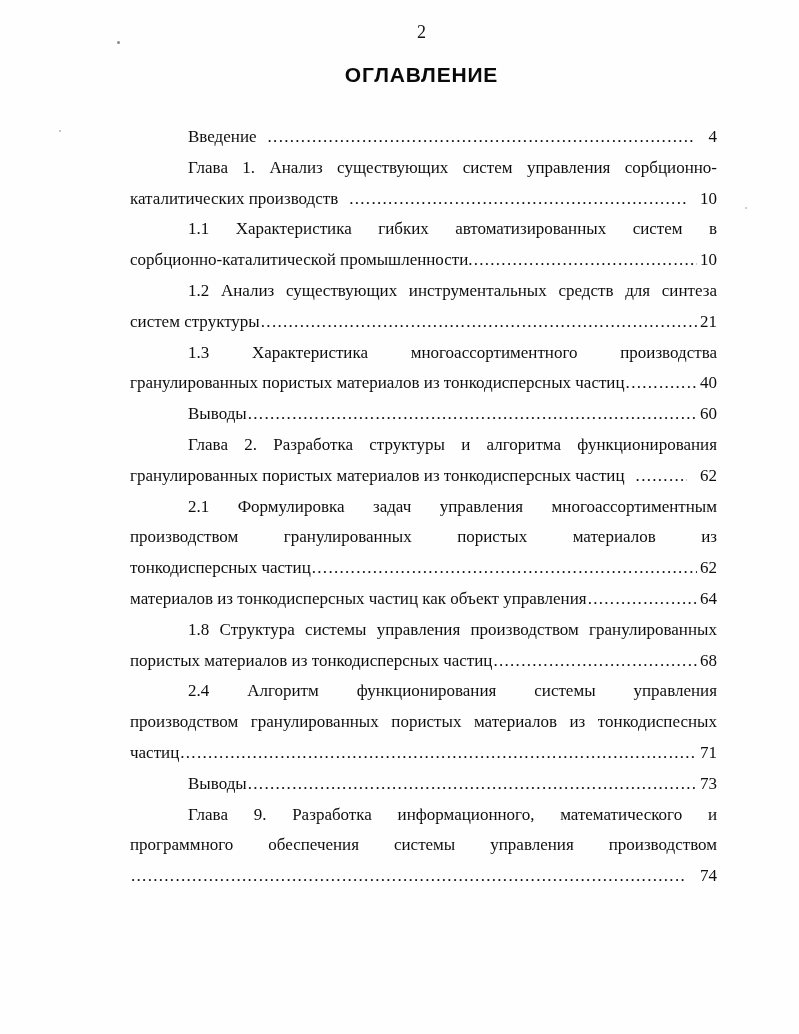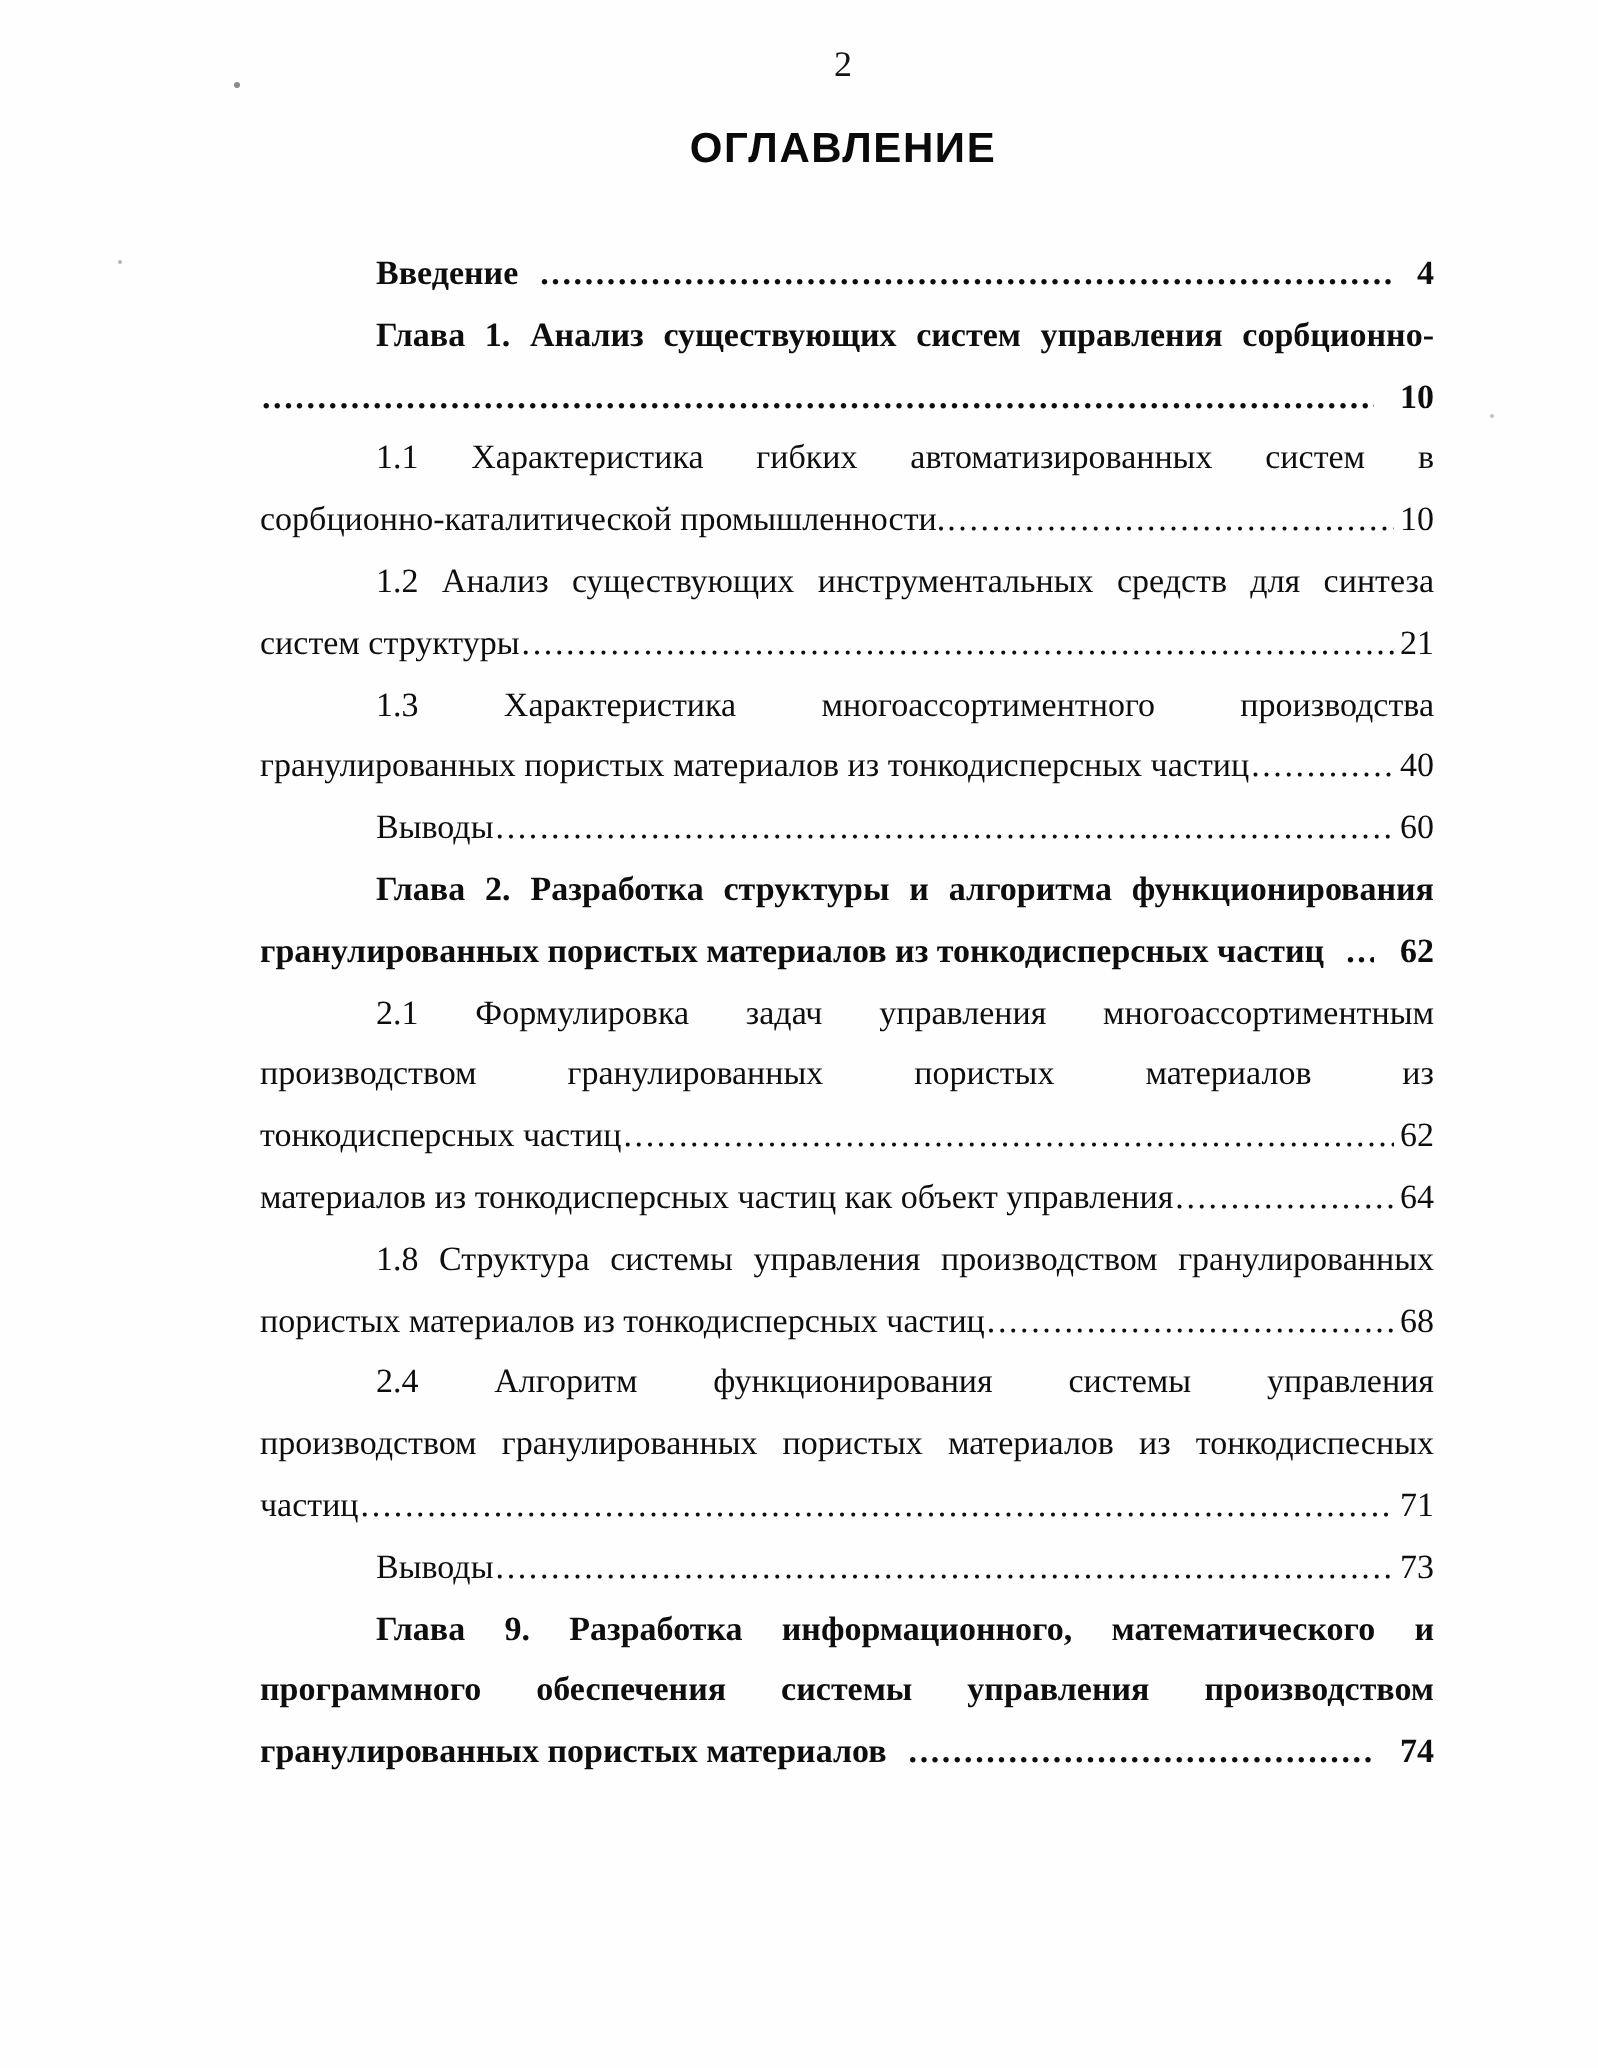--- a/index.html
+++ b/index.html
@@ -33,21 +33,21 @@
   }
   .toc {
     position: absolute;
     left: 130px;
     top: 122px;
     width: 587px;
     font-size: 17px;
     line-height: 30.8px;
   }
   .toc-line { height: 30.8px; }
-  .toc-line.bold { font-weight: 700; gap: 10px; }
+  .toc-line.bold { font-weight: 400; gap: 10px; }
   
   .toc-line.fill {
     display: block;
     text-align: justify;
     text-align-last: justify;
   }
   .toc-line.fill.indent { text-indent: 58px; }
   
   .toc-line.dotted {
     display: flex;
@@ -94,20 +94,21 @@
     <span class="t">Введение</span>
     <span class="leader"></span>
     <span class="pg">4</span>
   </div>
       <div class="toc-line bold indent fill">
     <span class="t">Глава 1. Анализ существующих систем управления сорбционно-</span>
     
     
   </div>
       <div class="toc-line bold dotted">
+    <span class="t">каталитических производств</span>
     <span class="leader"></span>
     <span class="pg">10</span>
   </div>
       <div class="toc-line indent fill">
     <span class="t">1.1 Характеристика гибких автоматизированных систем в</span>
     
     
   </div>
       <div class="toc-line dotted">
     <span class="t">сорбционно-каталитической промышленности.</span>
@@ -203,18 +204,17 @@
     <span class="t">Глава 9. Разработка информационного, математического и</span>
     
     
   </div>
       <div class="toc-line bold fill">
     <span class="t">программного обеспечения системы управления производством</span>
     
     
   </div>
       <div class="toc-line bold dotted">
-    <span class="t">гранулированных пористых материалов</span>
     <span class="leader"></span>
     <span class="pg">74</span>
   </div>
     </div>
 </div>
 
 </body></html>

